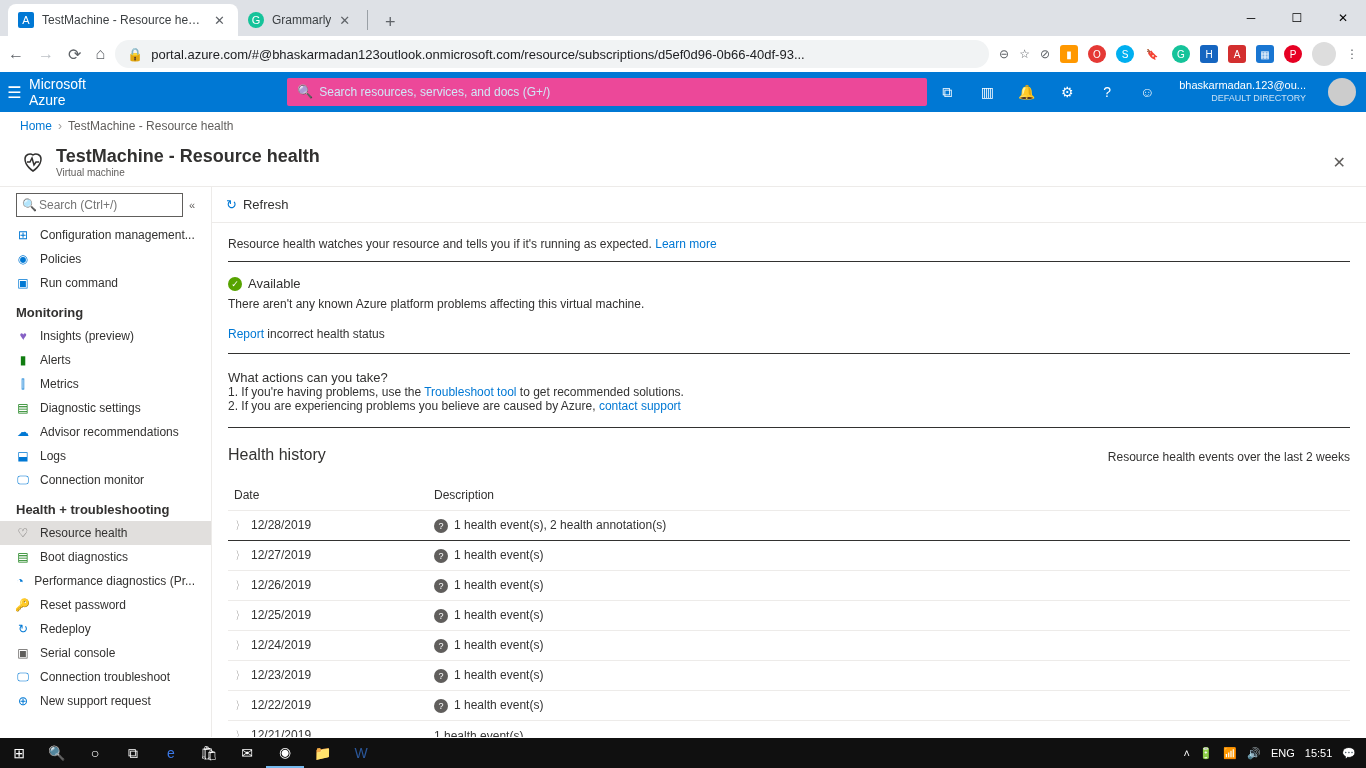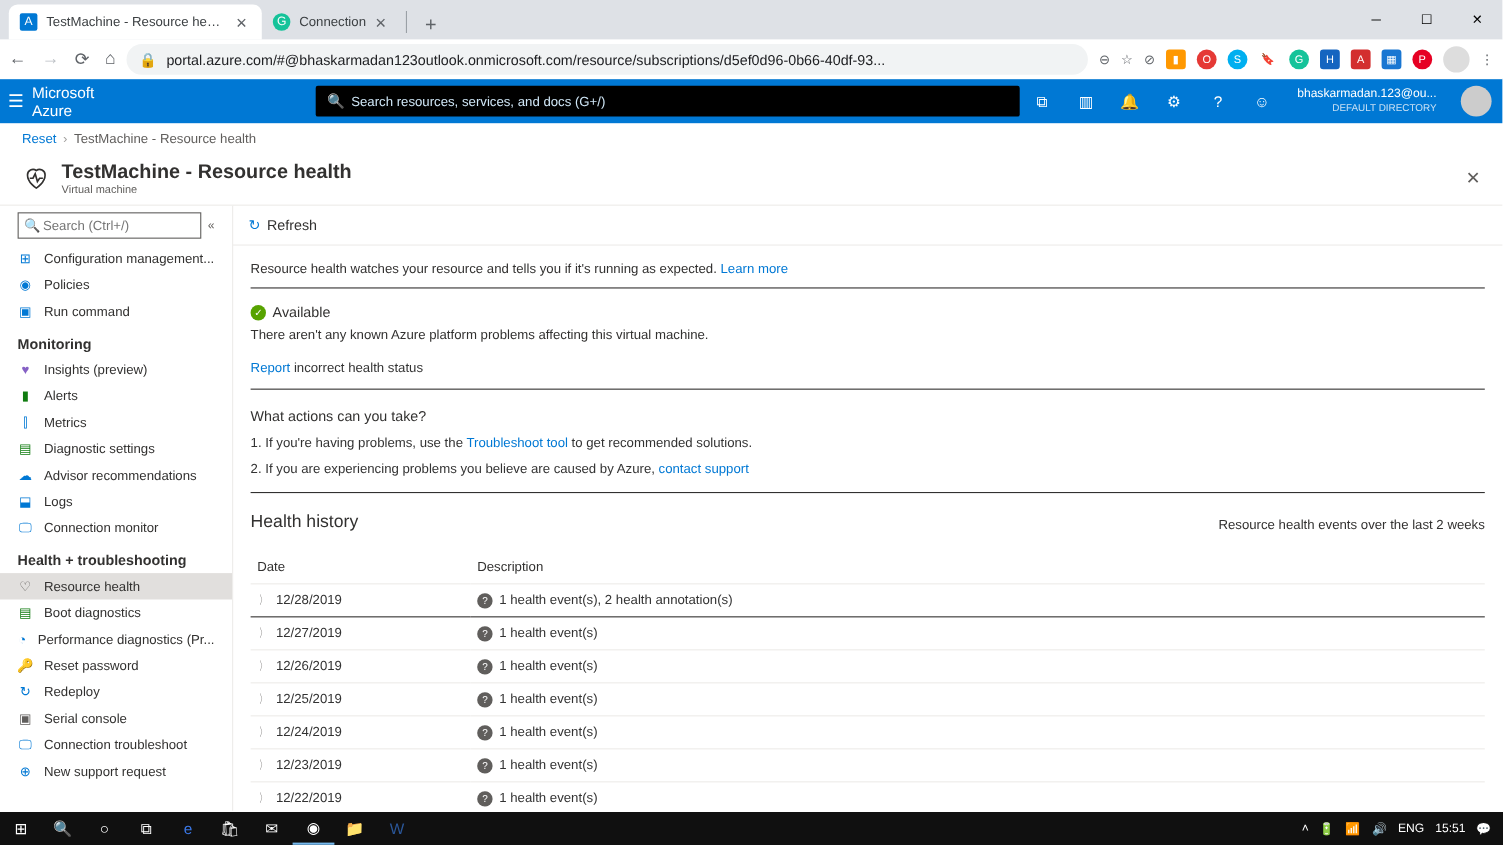--- a/index.html
+++ b/index.html
@@ -22,21 +22,21 @@
 .url-field { flex: 1; height: 28px; background: #f1f3f4; border-radius: 14px; display: flex; align-items: center; padding: 0 12px; font-size: 13px; color: #202124; gap: 8px; overflow:hidden;}
 .url-field .lock { color: #5f6368; }
 .right-icons { display: flex; gap: 10px; align-items: center; }
 .right-icons .ext { width: 18px; height: 18px; border-radius: 3px; display:flex; align-items:center; justify-content:center; font-size:10px; color:#fff; cursor:pointer;}
 
 
 .az-header { height: 40px; background: #0078d4; display: flex; align-items: center; color: #fff; }
 .az-menu { width: 48px; text-align: center; font-size: 16px; cursor: pointer; }
 .az-brand { font-size: 14px; font-weight: 400; padding-right: 40px; cursor:pointer;}
 .az-search { flex: 0 0 640px; margin-left: 160px; }
-.az-search input { width: 100%; height: 28px; background: #000000; border: none; color: #fff; padding: 0 10px 0 32px; font-size: 12px; outline: none; border-radius: 2px;}
+.az-search input { width: 100%; height: 28px; background: #ec4899; border: none; color: #fff; padding: 0 10px 0 32px; font-size: 12px; outline: none; border-radius: 2px;}
 .az-search-wrap { position: relative; }
 .az-search-wrap .sicon { position: absolute; left: 10px; top: 6px; color: #fff; font-size: 13px; }
 .az-search input::placeholder { color: #d0e7f7; }
 .az-right { margin-left: auto; display: flex; align-items: center; height: 100%; }
 .az-right .ic { width: 40px; text-align: center; font-size: 14px; cursor: pointer; }
 .az-user { padding: 4px 12px; text-align: right; font-size: 11px; line-height: 13px; }
 .az-user .dir { font-size: 9px; color: #c7e0f4; }
 .az-avatar { width: 28px; height: 28px; border-radius: 50%; background: #ccc; margin: 0 10px; }
 
 
@@ -71,21 +71,21 @@
 .cmdbar .btn .ic { color: #0078d4; }
 .cbody { padding: 10px 16px 20px; }
 .infoline { font-size: 12px; color: #323130; padding: 4px 0 10px; border-bottom: 1px solid #323130;}
 .infoline a { color: #0078d4; text-decoration: none; cursor:pointer;}
 .status { display: flex; align-items: center; gap: 6px; margin-top: 14px; font-size: 13px; color: #323130; }
 .status .dot { width: 14px; height: 14px; border-radius: 50%; background: #57a300; display:inline-flex; align-items:center; justify-content:center; color:#fff; font-size:9px;}
 .subtext { font-size: 12px; color: #323130; margin-top: 6px; }
 .report { font-size: 12px; margin-top: 16px; padding-bottom:12px; border-bottom:1px solid #323130;}
 .report a { color: #0078d4; text-decoration: none; cursor:pointer;}
 .actions-title { font-size: 13px; margin-top: 16px; color: #323130; }
-.action-item { font-size: 12px; margin-top: 10px; }
+.action-item { font-size: 12px; }
 .action-item a { color: #0078d4; text-decoration: none; cursor:pointer;}
 .actions-block { padding-bottom: 14px; border-bottom: 1px solid #323130; }
 .hh-head { display: flex; align-items: flex-end; margin-top: 18px; }
 .hh-title { font-size: 16px; color: #323130; }
 .hh-sub { margin-left: auto; font-size: 12px; color: #323130; }
 .htable { width: 100%; margin-top: 16px; border-collapse: collapse; }
 .htable th { text-align: left; font-weight: 400; font-size: 12px; color: #323130; padding: 8px 6px; border-bottom: 1px solid #edebe9; }
 .htable td { font-size: 12px; padding: 7px 6px; border-bottom: 1px solid #edebe9; }
 .htable .chev { color: #605e5c; margin-right: 6px; font-size:11px; display:inline-block; transform: scaleX(0.7);}
 .htable .qm { display: inline-flex; width: 14px; height: 14px; border-radius: 50%; background: #605e5c; color: #fff; align-items: center; justify-content: center; font-size: 9px; margin-right: 6px; }
@@ -105,21 +105,21 @@
 
 <div class="chrome-top">
   <div class="tabbar">
     <div class="tab active">
       <span class="favicon" style="background:#0078d4;color:#fff;border-radius:2px">A</span>
       <span class="title">TestMachine - Resource health -</span>
       <span class="close">✕</span>
     </div>
     <div class="tab">
       <span class="favicon" style="background:#15c39a;color:#fff;border-radius:50%">G</span>
-      <span class="title">Connection</span>
+      <span class="title">Grammarly</span>
       <span class="close">✕</span>
     </div>
     <div style="width:1px;height:20px;background:#9aa0a6;margin:0 4px 6px"></div>
     <div class="newtab">+</div>
     <div class="win-controls">
       <div>─</div>
       <div>☐</div>
       <div>✕</div>
     </div>
   </div>
@@ -171,21 +171,21 @@
     <div class="ic">☺</div>
     <div class="az-user">
       <div>bhaskarmadan.123@ou...</div>
       <div class="dir">DEFAULT DIRECTORY</div>
     </div>
     <div class="az-avatar"></div>
   </div>
 </div>
 
 <div class="breadcrumb">
-  <a>Reset</a>
+  <a>Home</a>
   <span class="sep">›</span>
   <span>TestMachine - Resource health</span>
 </div>
 
 <div class="blade-header">
   <div class="hicon">
     <svg width="24" height="24" viewBox="0 0 24 24">
         <path fill="none" stroke="#323130" stroke-width="1.5" d="M12 21s-8-5-8-12a5 5 0 0 1 8-4 5 5 0 0 1 8 4c0 7-8 12-8 12z"></path>
         <path stroke="#323130" stroke-width="1.5" fill="none" d="M6 12h3l2-4 2 7 2-3h3"></path>
       </svg>

